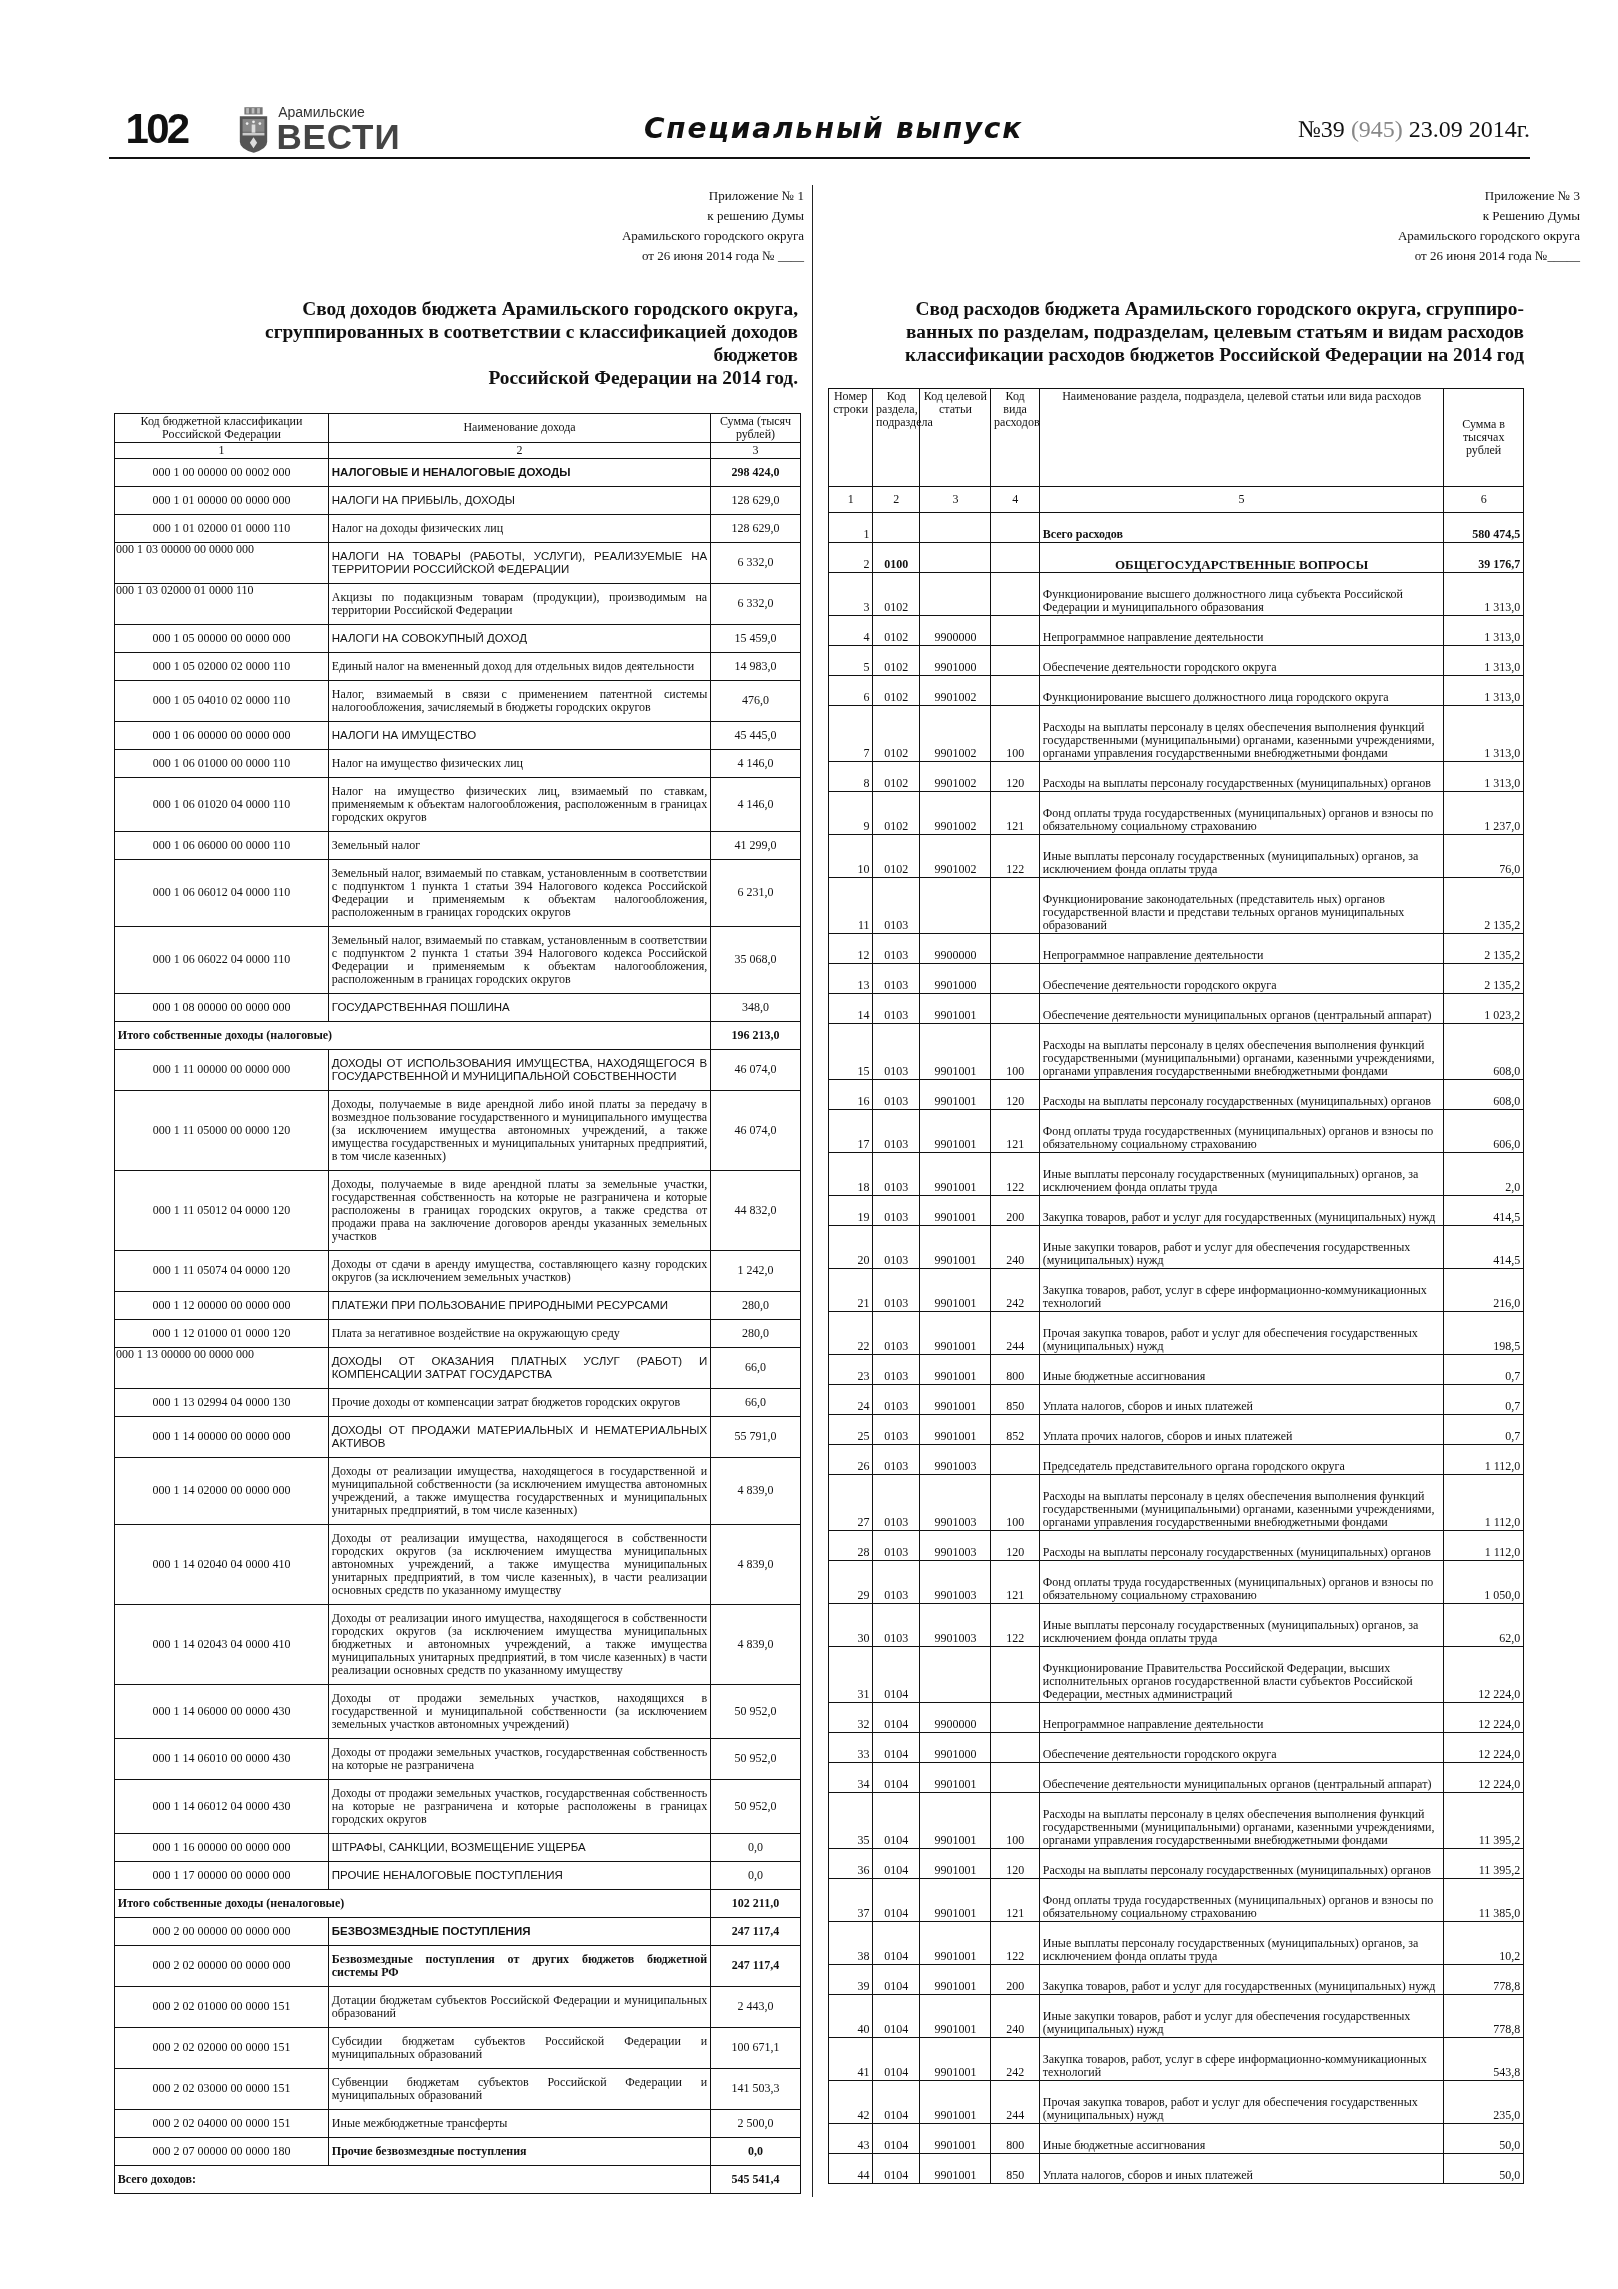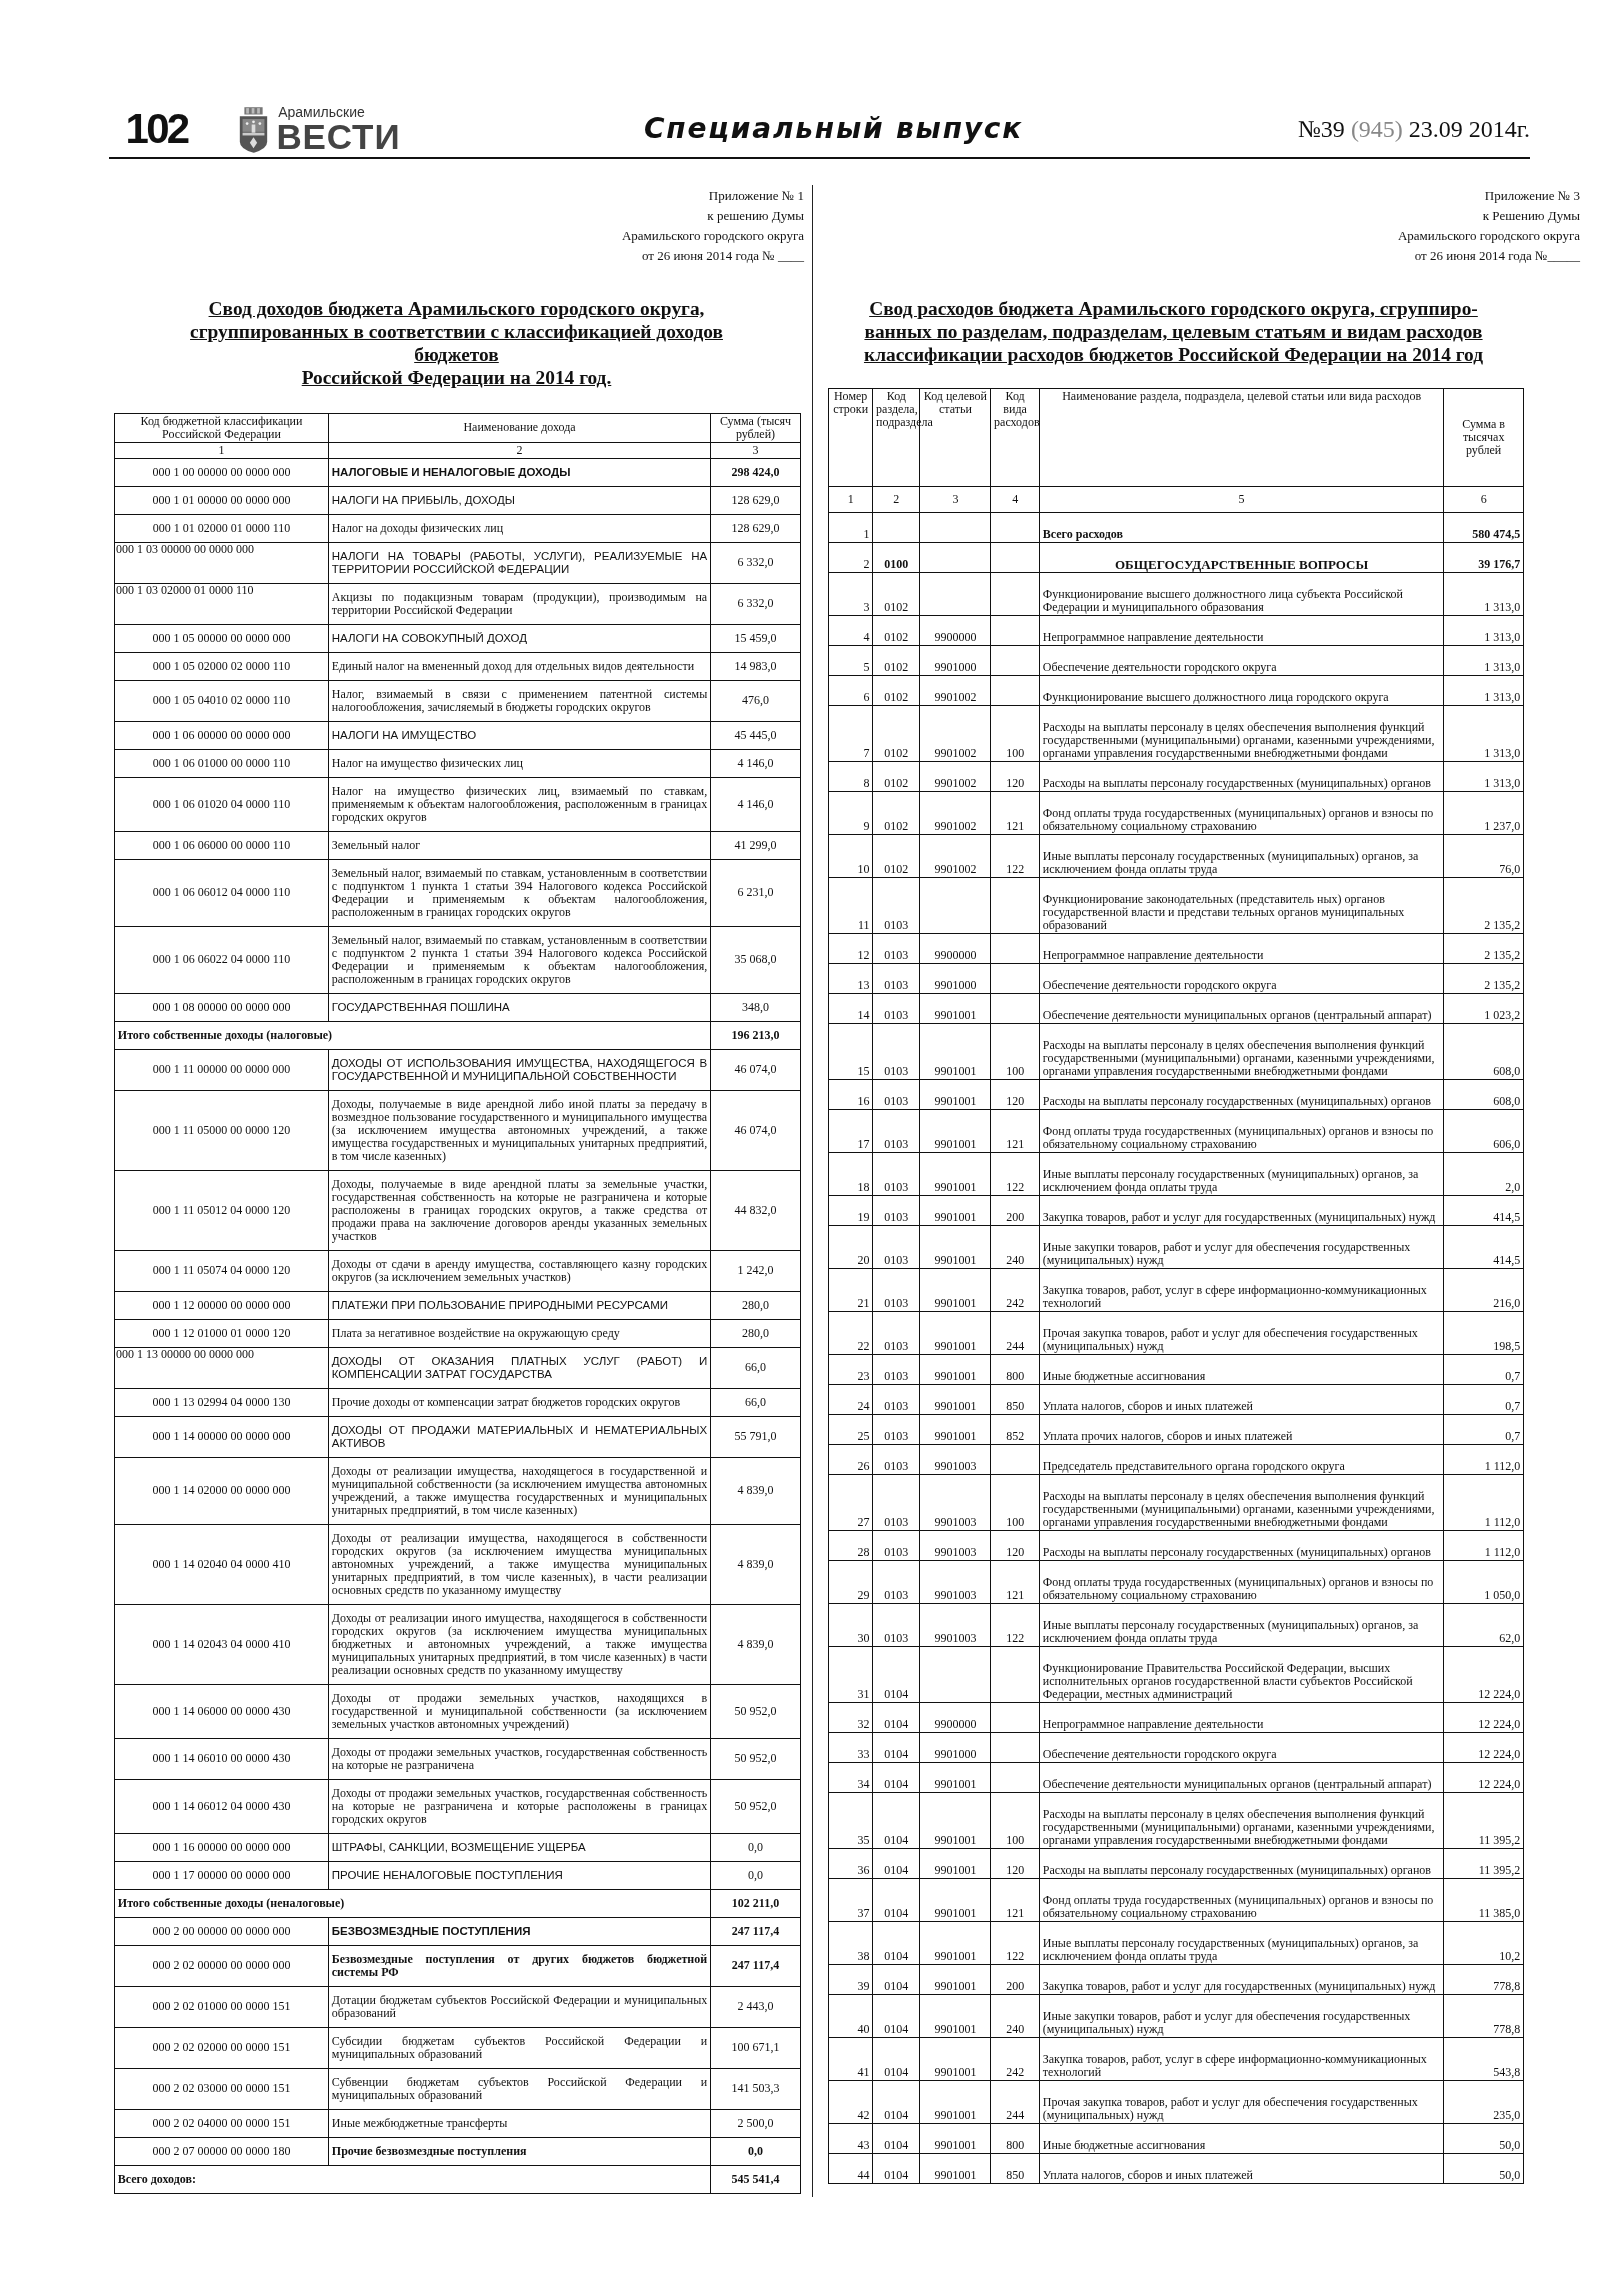--- a/index.html
+++ b/index.html
@@ -10,21 +10,21 @@
   .shield { width: 31px; height: 46px; margin-right: 7.4px; }
   .logo-text { display: flex; flex-direction: column; font-family: "Liberation Sans", "DejaVu Sans", sans-serif; line-height: 1; }
   .logo-small { font-size: 14px; color: #333; margin-left: 1.8px; }
   .logo-big { font-size: 35px; font-weight: bold; color: #444; letter-spacing: 0.9px; }
   .special { position: absolute; left: 535px; top: 9.2px; font-family: "DejaVu Sans", sans-serif; font-style: italic; font-weight: bold; font-size: 28px; letter-spacing: 1.8px; }
   .issue { position: absolute; right: 0; top: 13px; font-size: 24px; }
   .issue .paren { color: #888; }
   .col-divider { position: absolute; left: 812px; top: 185px; width: 0.9px; height: 2012px; background: #222; }
 
   .appendix { position: absolute; text-align: right; font-size: 13px; line-height: 20px; }
-  .doc-title { position: absolute; text-align: center; font-weight: bold; font-size: 19.4px; line-height: 23px; text-decoration: underline; }
+  .doc-title { position: absolute; text-align: right; font-weight: bold; font-size: 19.4px; line-height: 23px; }
 
   table { border-collapse: collapse; position: absolute; table-layout: fixed; }
   td, th { border: 1.4px solid #111; font-size: 12px; line-height: 13px; padding: 0.9px 2.8px; font-weight: normal; }
   .inc td.code { text-align: center; white-space: nowrap; }
   .inc td.code.left { text-align: left; padding-left: 0.9px; }
   .inc td.name { text-align: justify; }
   .inc td.sum { text-align: center; white-space: nowrap; }
   .bold { font-weight: bold; }
   .upper { font-family: "Liberation Sans", "DejaVu Sans", sans-serif; font-size: 11.5px; }
   .exp td { vertical-align: bottom; }
@@ -94,21 +94,21 @@
       <th>Сумма (тысяч рублей)</th>
     </tr>
     <tr>
       <th>1</th>
       <th>2</th>
       <th>3</th>
     </tr>
   </thead>
   <tbody id="income-body">
       <tr style="height: 28px;">
-        <td class="code">000 1 00 00000 00 0000 000</td>
+        <td class="code">000 1 00 00000 00 0002 000</td>
         <td class="name bold upper">НАЛОГОВЫЕ И НЕНАЛОГОВЫЕ ДОХОДЫ</td>
         <td class="sum bold">298 424,0</td>
       </tr>
       <tr style="height: 28px;">
         <td class="code">000 1 01 00000 00 0000 000</td>
         <td class="name upper">НАЛОГИ НА ПРИБЫЛЬ, ДОХОДЫ</td>
         <td class="sum">128 629,0</td>
       </tr>
       <tr style="height: 28px;">
         <td class="code">000 1 01 02000 01 0000 110</td>

